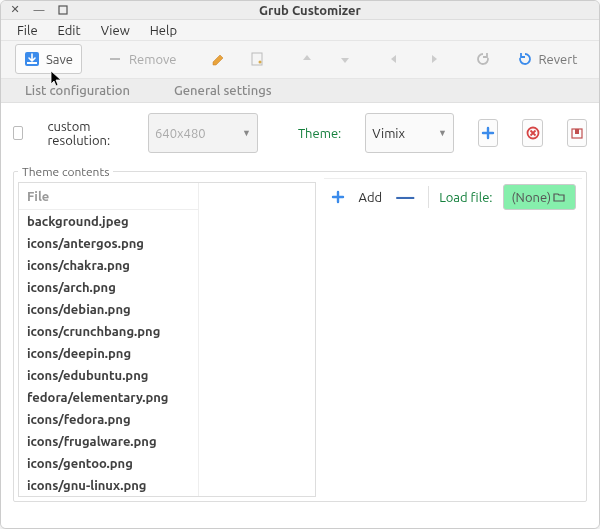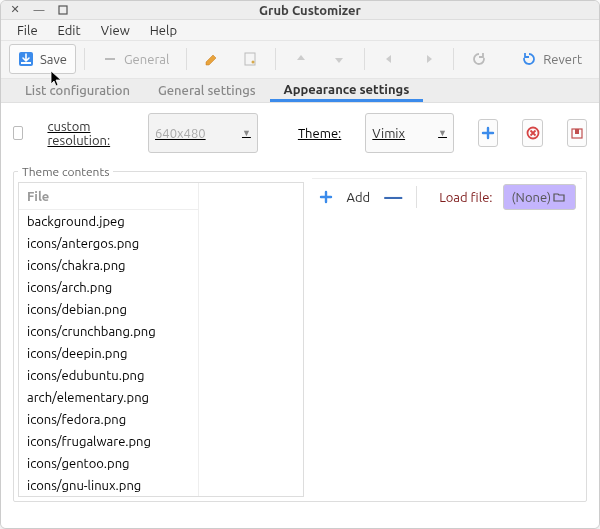--- a/index.html
+++ b/index.html
@@ -3,52 +3,52 @@
 <meta charset="utf-8">
 <style>
 * { box-sizing: border-box; margin: 0; padding: 0; font-family: "Segoe UI", Ubuntu, Cantarell, sans-serif; font-size: 13px; }
 body { width: 600px; height: 529px; background: #fff; }
 .window { width: 600px; height: 529px; background: #f5f5f5; border: 1px solid #ccc; border-radius: 6px; overflow: hidden; display: flex; flex-direction: column; box-shadow: 0 2px 6px rgba(0,0,0,0.15); }
 .titlebar { display: flex; align-items: center; height: 28px; background: #eee; border-bottom: 1px solid #ddd; padding: 0 6px; }
 .tb-btn { width: 16px; height: 16px; display: flex; align-items: center; justify-content: center; margin-right: 8px; font-size: 11px; color: #555; cursor: pointer; }
 .tb-title { flex: 1; text-align: center; font-weight: 600; color: #404040; }
 .menubar { display: flex; align-items: center; height: 26px; padding: 0 6px; background: #f5f5f5; border-bottom: 1px solid #e5e5e5; }
 .menu-item { padding: 3px 10px; color: #333; cursor: pointer; }
-.toolbar { display: flex; align-items: center; height: 38px; padding: 4px 8px; background: #f5f5f5; border-bottom: 1px solid #e5e5e5; gap: 4px; }
+.toolbar { display: flex; align-items: center; height: 38px; padding: 4px 14px; background: #f5f5f5; border-bottom: 1px solid #e5e5e5; gap: 4px; }
 .tbtn { display: flex; align-items: center; height: 30px; padding: 0 8px; border: 1px solid transparent; border-radius: 3px; gap: 6px; cursor: pointer; color: #555; }
 .tbtn.primary { border: 1px solid #ccc; background: #fcfcfc; }
 .tbtn.disabled { color: #aaa; cursor: default; }
 .tsep { width: 1px; height: 22px; background: #ddd; margin: 0 4px; }
 .spacer { flex: 1; }
 .ico { width: 16px; height: 16px; display: inline-flex; align-items: center; justify-content: center; }
-.tabs { display: flex; height: 36px; background: #ededed; border-bottom: 1px solid #e0e0e0; padding: 0 10px; }
+.tabs { display: flex; height: 36px; background: #ededed; border-bottom: 1px solid #e0e0e0; padding: 0 10px; gap: 16px; }
 .tab { display: flex; align-items: center; padding: 0 14px; color: #888; font-weight: 500; cursor: pointer; }
 .tab.active { color: #333; font-weight: 600; border-bottom: 3px solid #3b8beb; }
 .content { flex: 1; background: #fff; padding: 10px 12px; display: flex; flex-direction: column; position: relative; }
-.row1 { display: flex; align-items: center; gap: 24px; margin-bottom: 12px; text-decoration: underline; }
+.row1 { display: flex; align-items: center; gap: 24px; margin-bottom: 12px; }
 .checkbox { width: 14px; height: 14px; border: 1px solid #bbb; border-radius: 2px; background: #fff; cursor: pointer; }
 .cbox-label { color: #333; }
 .combo { display: flex; align-items: center; height: 40px; border: 1px solid #ccc; border-radius: 3px; background: #fafafa; padding: 16px 6px; gap: 6px; cursor: pointer; }
 .combo.disabled { color: #aaa; background: #f3f3f3; }
 .combo .caret { font-size: 9px; color: #888; }
-.theme-label { margin-left: 16px; color: #000000; }
+.theme-label { margin-left: 16px; color: #15803d; }
 .sq-btn { width: 28px; height: 28px; border: 1px solid #ccc; border-radius: 3px; background: #fcfcfc; display: flex; align-items: center; justify-content: center; cursor: pointer; }
 fieldset { border: 1px solid #ddd; border-radius: 2px; flex: 1; display: flex; flex-direction: row; padding: 0; margin: 0; }
 legend { color: #666; font-size: 12px; padding: 0 4px; margin-left: 4px; }
 .filelist-wrap { flex: 1; display: flex; margin: 4px; border: 1px solid #ddd; background: #fff; overflow: hidden; }
 .filelist { width: 180px; overflow-y: hidden; border-right: 1px solid #eee; }
 .filelist-header { padding: 6px 8px; color: #999; font-weight: 600; border-bottom: 1px solid #eee; }
-.file-item { padding: 4px 8px; color: #000000; cursor: pointer; white-space: nowrap; overflow: hidden; text-overflow: ellipsis; }
+.file-item { padding: 4px 8px; color: #404040; cursor: pointer; white-space: nowrap; overflow: hidden; text-overflow: ellipsis; font-weight: bold; }
 .filelist-right { flex: 1; }
 .bottom-toolbar { display: flex; align-items: center; height: 36px; border-top: 1px solid #eee; margin: 0 4px 4px 4px; padding: 0 6px; gap: 10px; }
 .add-btn { display: flex; align-items: center; gap: 12px; cursor: pointer; color: #333; }
 .minus-btn { color: #3b6bb5; font-size: 18px; font-weight: bold; cursor: pointer; padding: 0 4px; }
 .bot-sep { width: 1px; height: 22px; background: #e0e0e0; }
-.loadfile-label { color: #7f1d1d; margin-left: 12px; }
-.file-chooser { flex: 1; display: flex; align-items: center; justify-content: space-between; height: 26px; border: 1px solid #ccc; border-radius: 3px; background: #c4b5fd; padding: 0 8px; cursor: pointer; }
+.loadfile-label { color: #15803d; margin-left: 0; }
+.file-chooser { flex: 1; display: flex; align-items: center; justify-content: space-between; height: 26px; border: 1px solid #ccc; border-radius: 3px; background: #86efac; padding: 0 8px; cursor: pointer; }
 .footer { display: flex; justify-content: flex-end; padding: 8px 14px; background: #fff; }
 .cursor { position: absolute; left: 50px; top: 70px; pointer-events: none; }
 </style>
 </head>
 <body>
 
 <div class="window">
 
   <div class="titlebar">
     <div class="tb-btn">✕</div>
@@ -80,21 +80,21 @@
       </span>
       <span>Save</span>
     </div>
     <div class="tsep"></div>
     <div class="tbtn disabled">
       <span class="ico">
         <svg width="14" height="14" viewBox="0 0 14 14">
             <rect x="2" y="6" width="10" height="2" fill="#bbb"></rect>
           </svg>
       </span>
-      <span>General</span>
+      <span>Remove</span>
     </div>
     <div class="tsep"></div>
     <div class="tbtn disabled">
       <span class="ico">
         <svg width="16" height="16" viewBox="0 0 16 16">
             <path d="M2 11l7-7 3 3-7 7H2v-3z" fill="#e8a33c" stroke="#c77b1f" stroke-width="0.5"></path>
           </svg>
       </span>
     </div>
     <div class="tbtn disabled">
@@ -152,21 +152,20 @@
             <path d="M4 2v4h4" fill="none" stroke="#3b8beb" stroke-width="1.8"></path>
           </svg>
       </span>
       <span style="color:#777">Revert</span>
     </div>
   </div>
 
   <div class="tabs">
     <div class="tab">List configuration</div>
     <div class="tab">General settings</div>
-    <div class="tab active">Appearance settings</div>
   </div>
 
   <div class="content">
 
     <div class="row1">
       <div class="checkbox"></div>
       <span class="cbox-label">custom resolution:</span>
       <div class="combo disabled" style="width:150px">
         <span style="flex:1">640x480</span>
         <span class="caret">▼</span>
@@ -208,21 +207,21 @@
           <div class="filelist-header">File</div>
           <div id="file-items">
               <div class="file-item">background.jpeg</div>
               <div class="file-item">icons/antergos.png</div>
               <div class="file-item">icons/chakra.png</div>
               <div class="file-item">icons/arch.png</div>
               <div class="file-item">icons/debian.png</div>
               <div class="file-item">icons/crunchbang.png</div>
               <div class="file-item">icons/deepin.png</div>
               <div class="file-item">icons/edubuntu.png</div>
-              <div class="file-item">arch/elementary.png</div>
+              <div class="file-item">fedora/elementary.png</div>
               <div class="file-item">icons/fedora.png</div>
               <div class="file-item">icons/frugalware.png</div>
               <div class="file-item">icons/gentoo.png</div>
               <div class="file-item">icons/gnu-linux.png</div>
             </div>
         </div>
         <div class="filelist-right"></div>
       </div>
       <div class="bottom-toolbar">
         <div class="add-btn">

